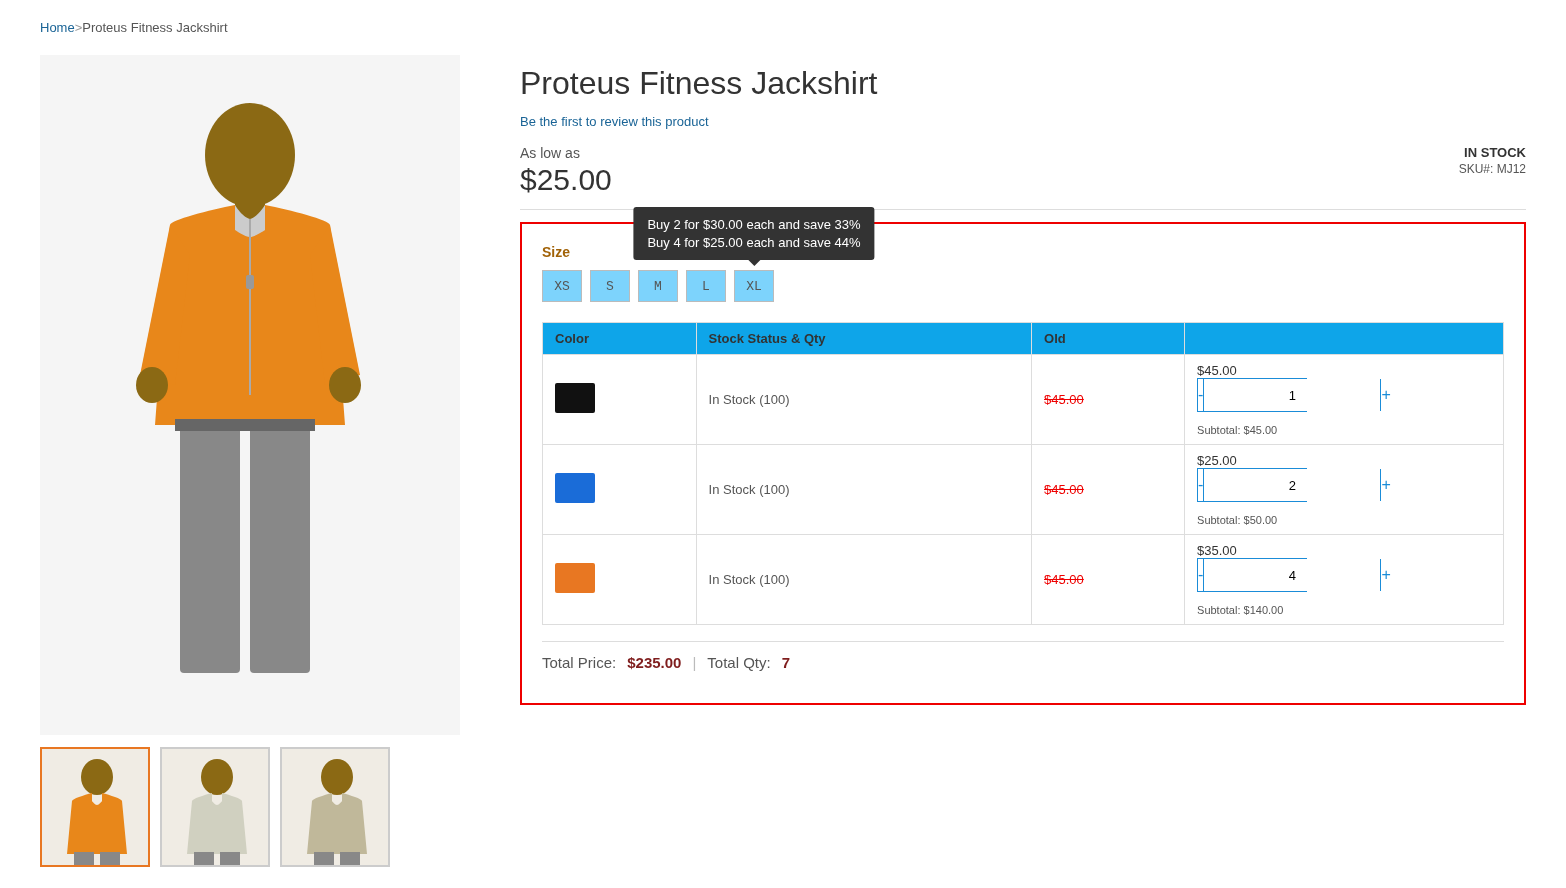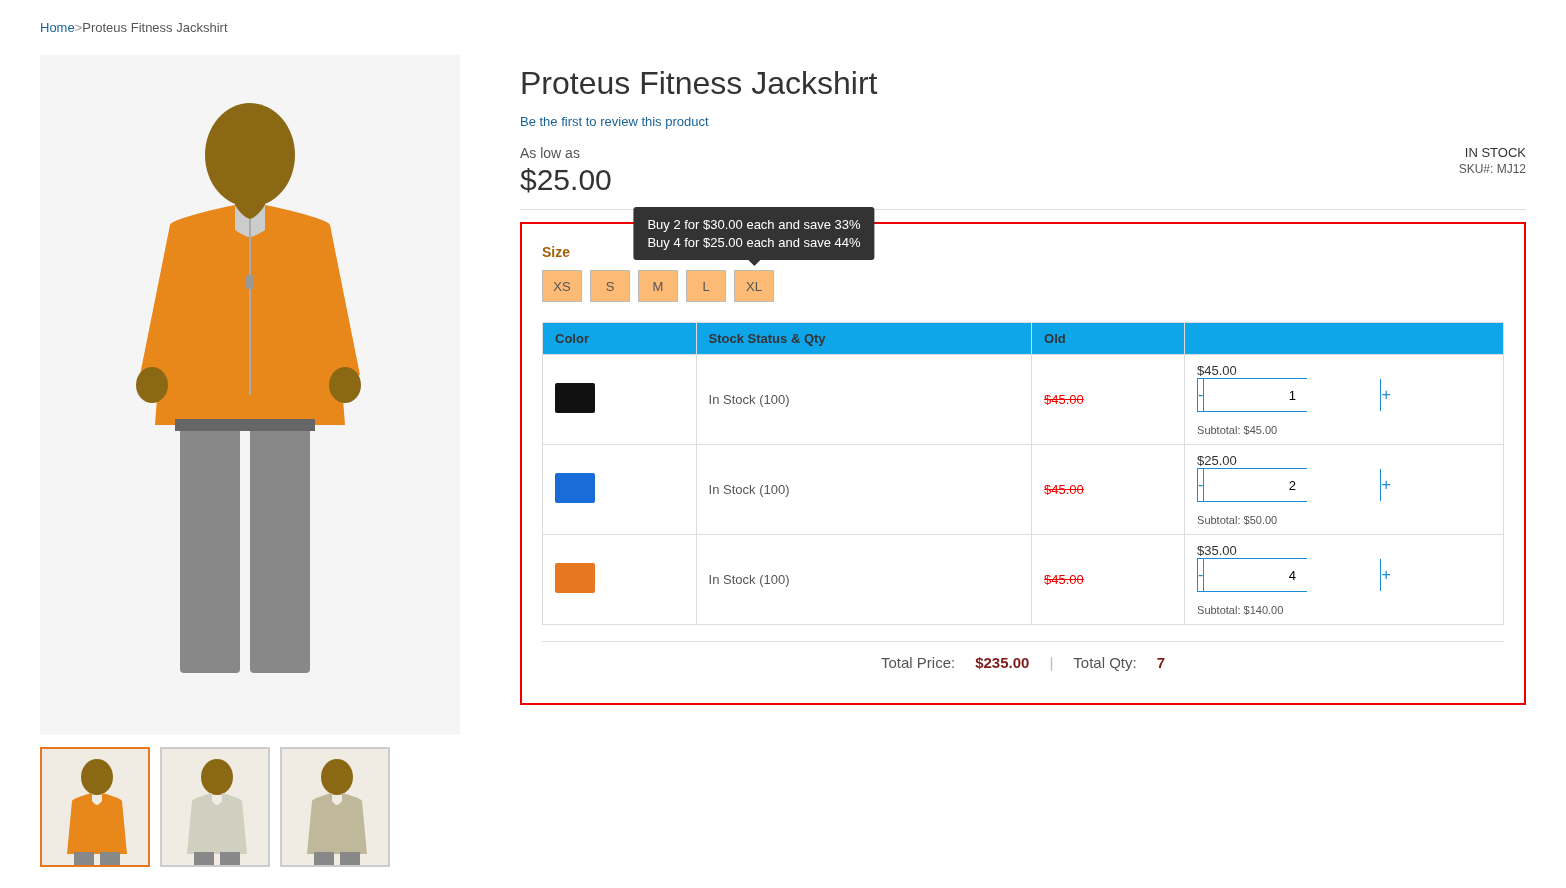--- a/index.html
+++ b/index.html
@@ -28,31 +28,31 @@
     .product-details { flex: 1; padding-top: 10px; }
 
     .product-title { font-size: 32px; font-weight: 300; color: #333; margin-bottom: 12px; }
 
     .review-link { color: #1a6496; font-size: 13px; text-decoration: none; margin-bottom: 16px; display: block; }
 
     .price-section { display: flex; justify-content: space-between; align-items: flex-start; margin-bottom: 8px; }
     .price-left .as-low-as { font-size: 14px; color: #555; margin-bottom: 2px; }
     .price-left .price { font-size: 30px; color: #333; font-weight: 400; }
     .price-right { text-align: right; }
-    .in-stock { font-weight: normal; font-size: 13px; color: #333; }
+    .in-stock { font-weight: bold; font-size: 13px; color: #333; }
     .sku { font-size: 12px; color: #555; margin-top: 2px; }
 
     .divider { border: none; border-top: 1px solid #ddd; margin: 12px 0; }
 
     
     .config-box { border: 2px solid #e00; padding: 20px; margin-bottom: 20px; }
 
     .size-label { font-size: 14px; font-weight: bold; color: #a16207; margin-bottom: 10px; }
     .size-options { display: flex; gap: 8px; margin-bottom: 20px; position: relative; }
-    .size-btn { width: 40px; height: 32px; border: 1px solid #bbb; background: #fdba74; cursor: pointer; font-size: 13px; color: #555; display: flex; align-items: center; justify-content: center; }
+    .size-btn { width: 40px; height: 32px; border: 1px solid #bbb; background: #7dd3fc; cursor: pointer; font-size: 13px; color: #555; display: flex; align-items: center; justify-content: center; font-family: Liberation Mono, monospace; }
 
     
     .tooltip-wrapper { position: relative; display: inline-block; }
     .tooltip-box {
       position: absolute;
       top: -10px;
       left: 50%;
       transform: translateX(-50%) translateY(-100%);
       background: #333;
       color: #fff;
@@ -87,21 +87,21 @@
     .old-price { text-decoration: line-through; color: #e00; font-size: 13px; }
     .new-price { color: #333; font-size: 13px; }
 
     
     .qty-stepper { display: flex; align-items: center; border: 1px solid #1a8cd8; width: 110px; }
     .qty-btn { width: 30px; height: 32px; border: none; background: #fff; cursor: pointer; font-size: 16px; color: #1a8cd8; display: flex; align-items: center; justify-content: center; }
     .qty-input { flex: 1; height: 32px; border: none; border-left: 1px solid #1a8cd8; border-right: 1px solid #1a8cd8; text-align: center; font-size: 13px; outline: none; }
     .subtotal-text { font-size: 11px; color: #555; margin-top: 12px; }
 
     
-    .totals-row { display: flex; justify-content: center; align-items: center; gap: 20px; padding: 12px 0; border-top: 1px solid #ddd; font-size: 15px; color: #555; }
+    .totals-row { display: flex; align-items: center; gap: 11px; padding: 12px 0; border-top: 1px solid #ddd; font-size: 15px; color: #555; }
     .totals-row strong { color: #7f1d1d; font-weight: bold; }
     .totals-sep { color: #bbb; }
 
     
     .add-to-cart-btn { background: #1a8cd8; color: #fff; border: none; font-size: 18px; font-weight: bold; padding: 16px 60px; cursor: pointer; border-radius: 3px; margin-top: 10px; display: block; }
   </style>
 </head>
 <body>
 
 <div class="page-container">

